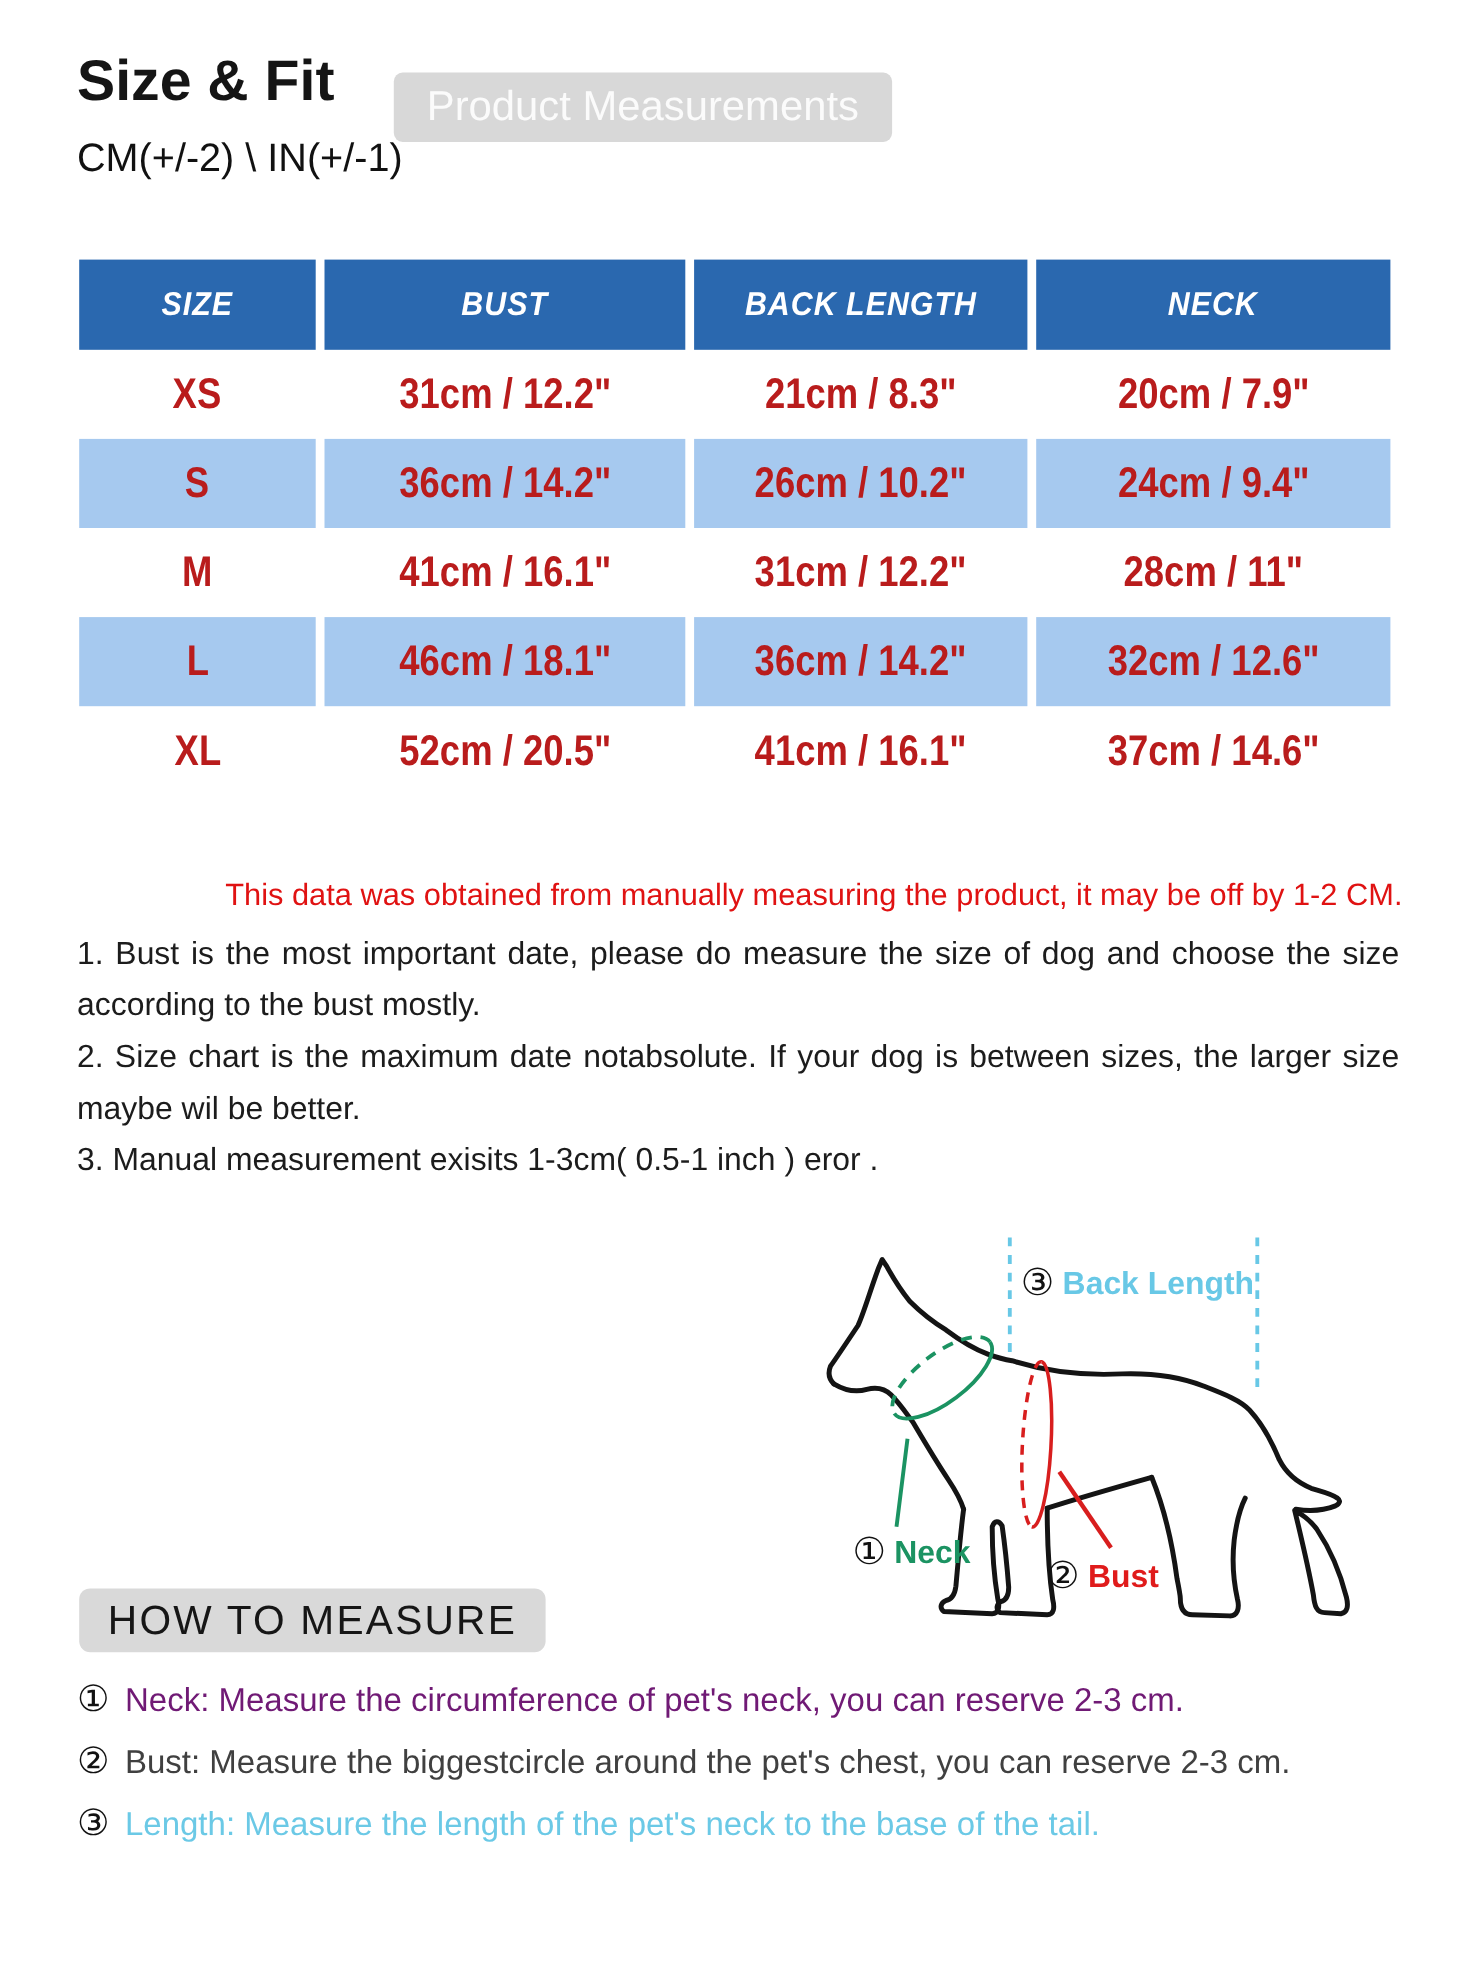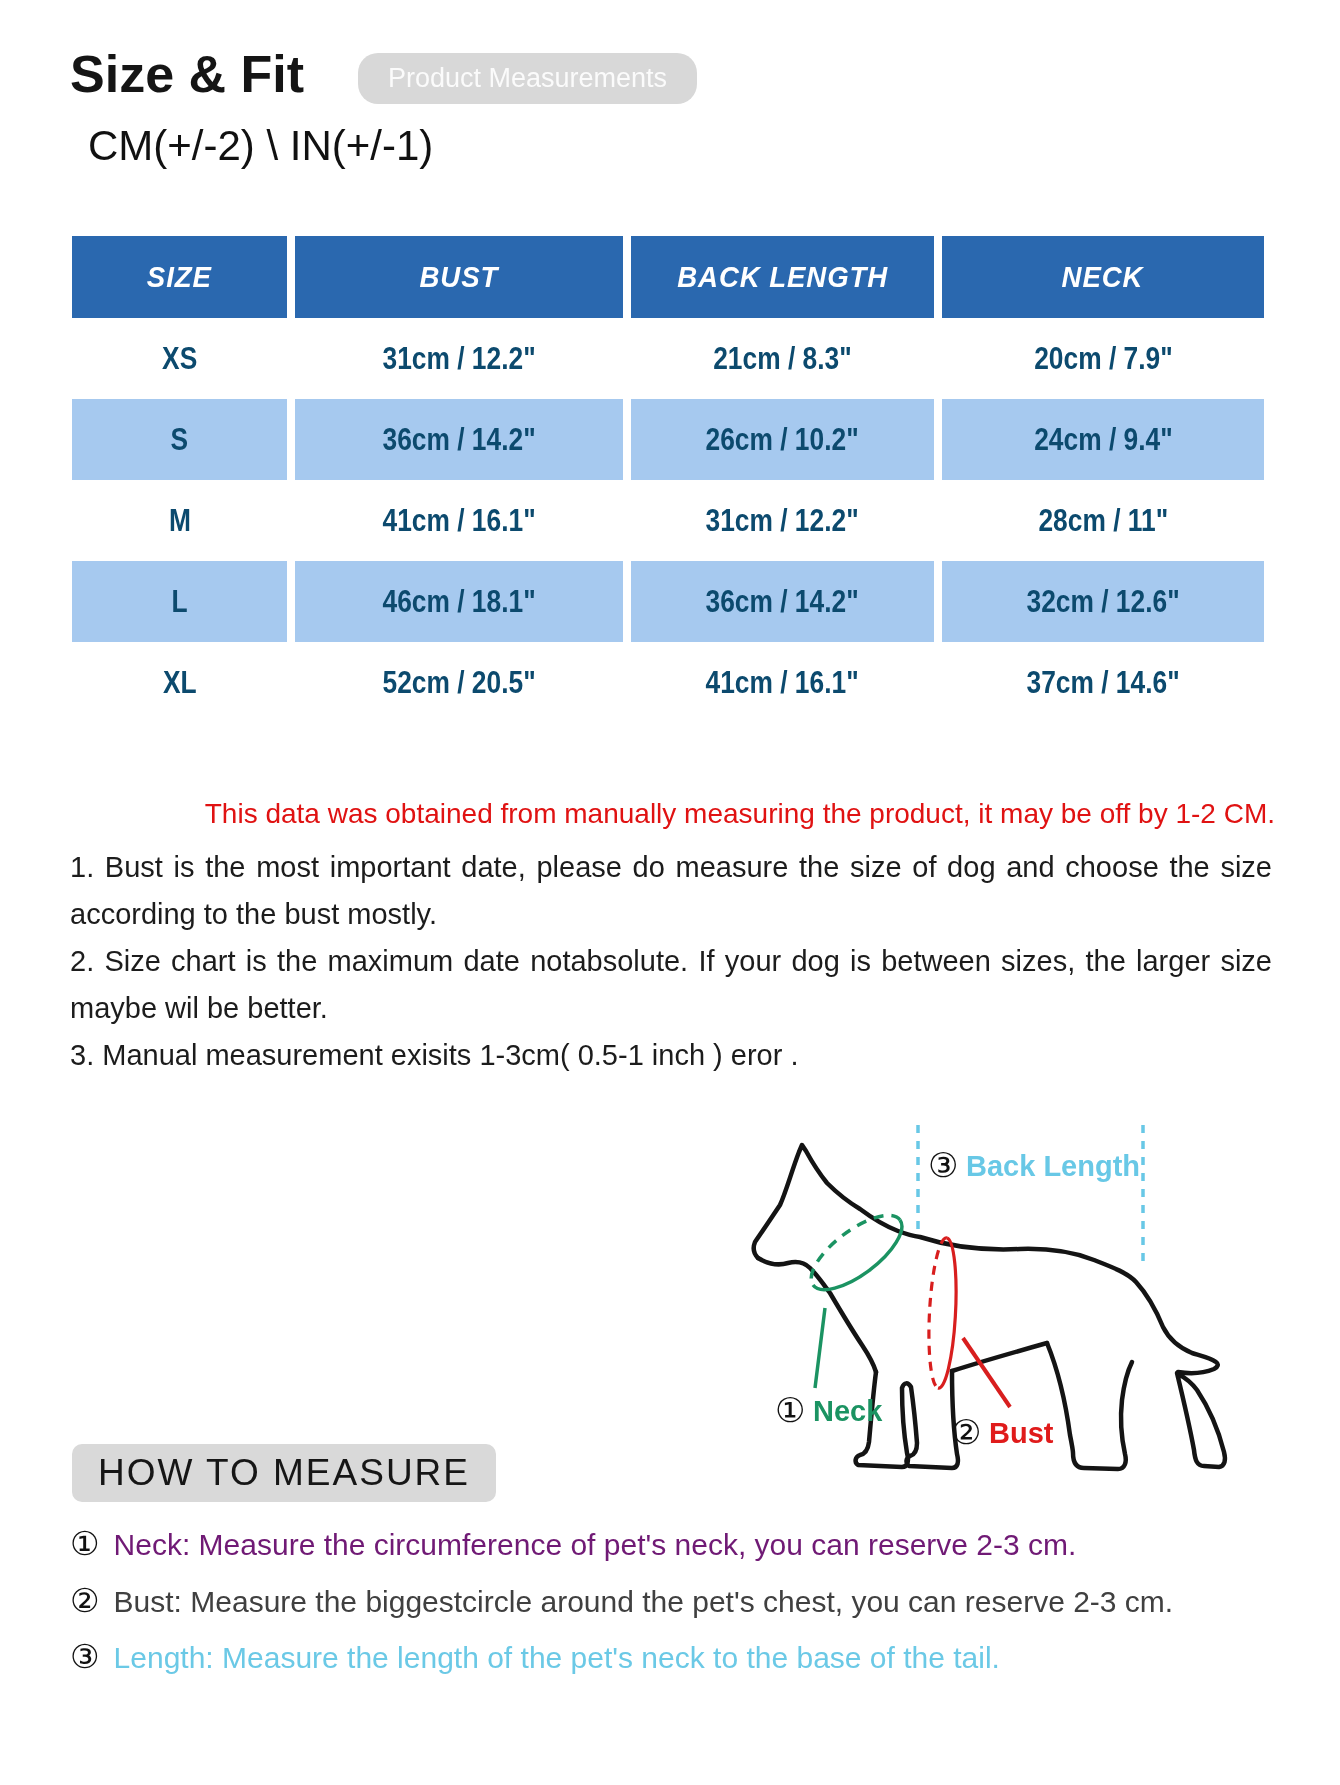--- a/index.html
+++ b/index.html
@@ -5,33 +5,33 @@
   html,body { margin:0; padding:0; background:#ffffff; }
   #stage {
     position:relative; width:1340px; height:1785px; background:#ffffff;
     font-family:"Liberation Sans","DejaVu Sans",sans-serif; color:#151515; overflow:hidden;
   }
   .abs { position:absolute; }
 
   
   #page-title { left:70px; top:44px; font-size:52px; font-weight:800; letter-spacing:0px; }
   #badge {
-    left:358px; top:53px; background:#d8d8d8; color:#fbfbfb;
-    font-size:27px; padding:10px 30px; border-radius:20px;
-  }
-  #tolerance { left:70px; top:122px; font-size:42px; color:#111;margin-left:18px; }
+    left:358px; top:66px; background:#d8d8d8; color:#fbfbfb;
+    font-size:38px; padding:10px 30px; border-radius:8px;
+  }
+  #tolerance { left:70px; top:122px; font-size:36px; color:#111; }
 
   
   .size-grid {
     position:absolute; left:72px; top:236px;
     display:grid; grid-template-columns:215px 328px 303px 322px;
     grid-template-rows:82px 81px 81px 81px 81px 81px; column-gap:8px;
   }
   .cell { display:flex; align-items:center; justify-content:center;
-          font-weight:bold; font-size:31px; color:#0c4a6e; }
+          font-weight:bold; font-size:39px; color:#b91c1c; }
   .cell > span { display:inline-block; transform:scaleX(.85); white-space:nowrap; }
   .th { background:#2a68af; color:#ffffff; font-style:italic; font-size:30px; }
   .th > span { transform:scaleX(.92); letter-spacing:1px; }
   .alt { background:#a6c9ef; }
 
   
   #disclaimer { left:70px; top:798px; width:1205px; font-size:28px; color:#e01212;text-align:right; }
   #notes { left:70px; top:844px; width:1202px; font-size:29px; line-height:47px;
            text-align:justify; color:#1c1c1c; }
   #notes p { margin:0; }

